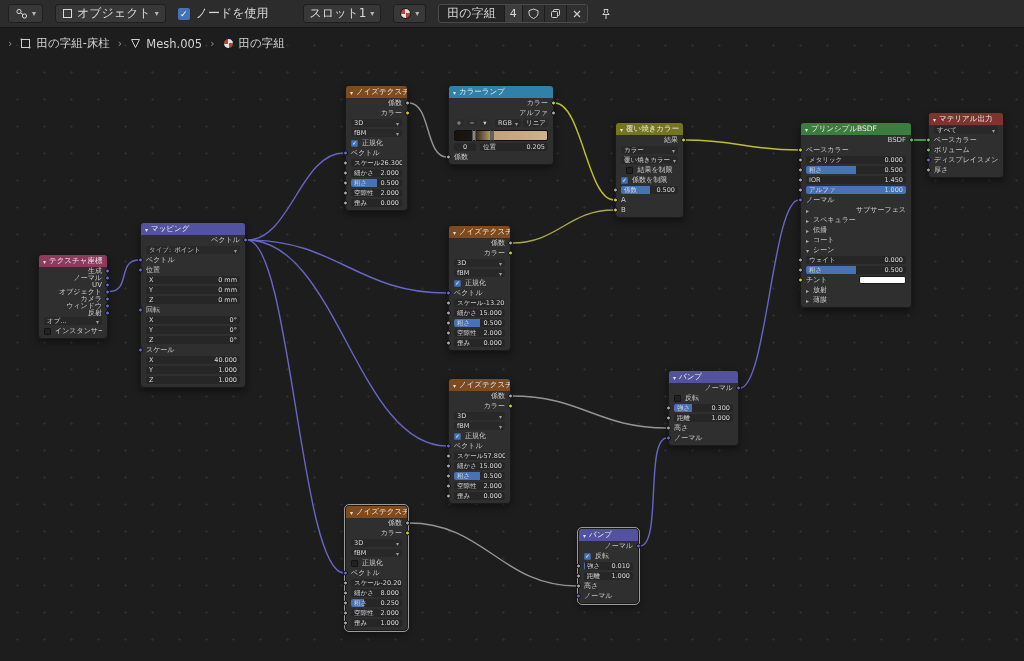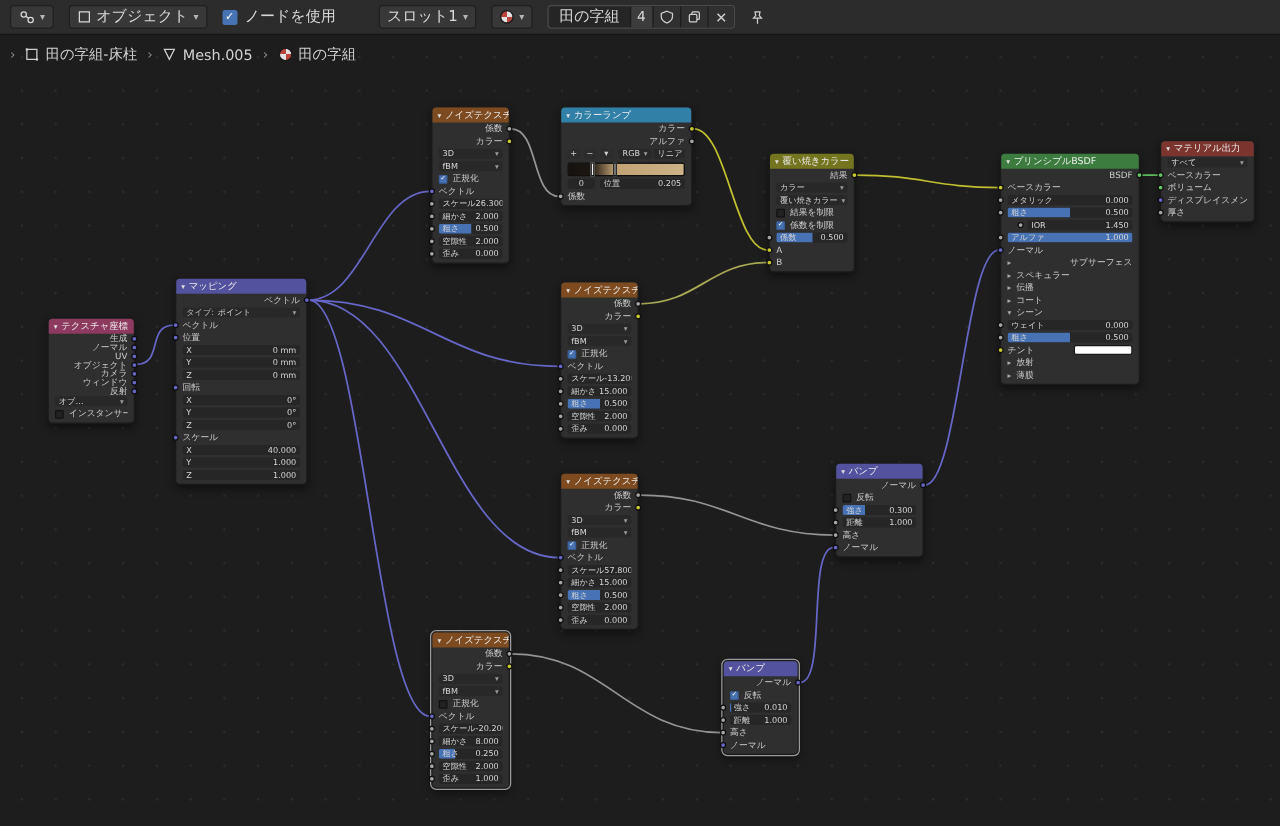--- a/index.html
+++ b/index.html
@@ -443,21 +443,21 @@
           <span class="ddt">カラー</span>
           <span class="caret">▾</span>
         </div>
       </div>
       <div class="nrow" style="height: 10px;">
         <div class="dd">
           <span class="ddt">覆い焼きカラー</span>
           <span class="caret">▾</span>
         </div>
       </div>
-      <div class="nrow" style="height: 10px;">
+      <div class="nrow" style="height: 10px; justify-content: center;">
         <span class="cb"></span>
         <span class="lab">結果を制限</span>
       </div>
       <div class="nrow" style="height: 10px;">
         <span class="cb on">✓</span>
         <span class="lab">係数を制限</span>
       </div>
       <div class="nrow" style="height: 10px;">
         <div class="fld">
           <div class="fill" style="width: 50%;"></div>
@@ -781,21 +781,21 @@
         <span class="sock si" style="background: rgb(165, 165, 165);"></span>
       </div>
       <div class="nrow" style="height: 10px;">
         <div class="fld">
           <div class="fill" style="width: 50%;"></div>
           <span class="fl">粗さ</span>
           <span class="fv">0.500</span>
         </div>
         <span class="sock si" style="background: rgb(165, 165, 165);"></span>
       </div>
-      <div class="nrow" style="height: 10px; margin-left: 16px;">
+      <div class="nrow" style="height: 10px;">
         <div class="fld">
           <span class="fl">IOR</span>
           <span class="fv">1.450</span>
         </div>
         <span class="sock si" style="background: rgb(165, 165, 165);"></span>
       </div>
       <div class="nrow" style="height: 10px;">
         <div class="fld">
           <div class="fill" style="width: 100%;"></div>
           <span class="fl">アルファ</span>

